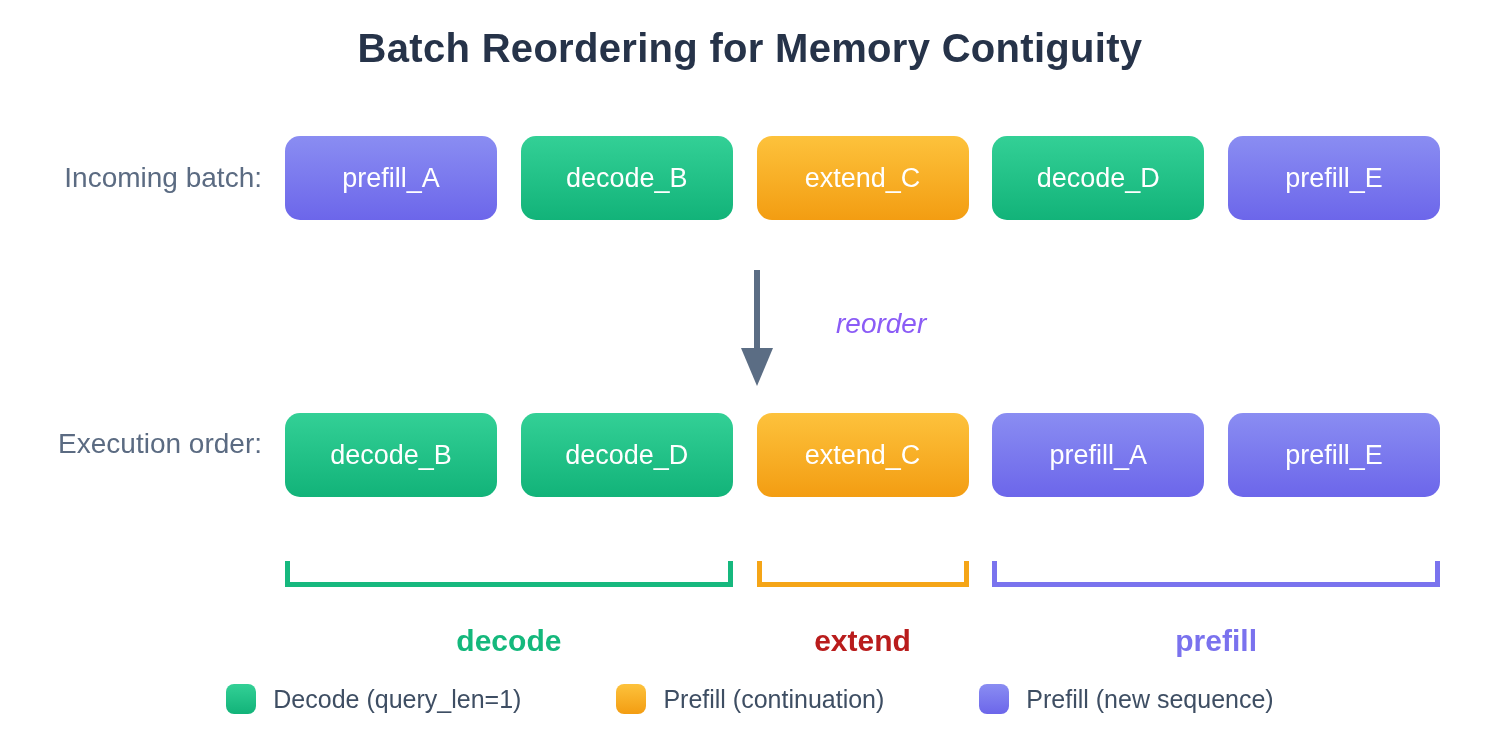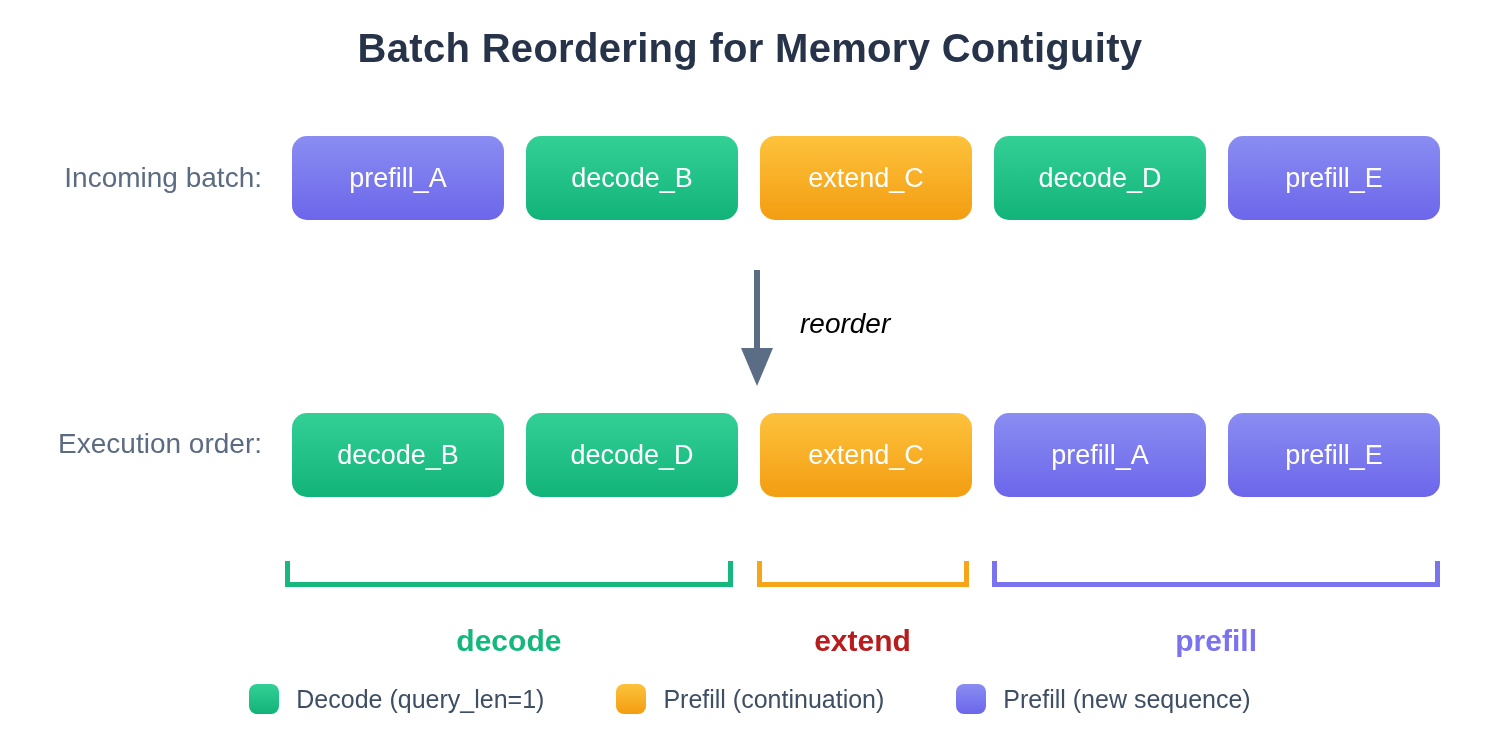--- a/index.html
+++ b/index.html
@@ -50,38 +50,37 @@
   .boxes-row.execution { top: 413px; }
   .batch-box {
     width: 212px;
     height: 84px;
     border-radius: 15px;
     display: flex;
     align-items: center;
     justify-content: center;
     color: #ffffff;
     font-size: 27px;
-    margin-left: 7px;
   }
   .batch-box.prefill { background: linear-gradient(180deg, #8a8df2 0%, #6c66ea 100%); }
   .batch-box.decode  { background: linear-gradient(180deg, #33d096 0%, #12b379 100%); }
   .batch-box.extend  { background: linear-gradient(180deg, #fdc23c 0%, #f39d12 100%); }
 
   .arrow-svg {
     position: absolute;
     left: 731px;
     top: 266px;
   }
   .reorder-label {
     position: absolute;
-    left: 800px;
+    left: 836px;
     top: 308px;
     font-size: 28px;
     font-style: italic;
-    color: #000000;
+    color: #8b5cf6;
   }
 
   .brackets-row {
     position: absolute;
     left: 285px;
     top: 561px;
     width: 1155px;
     height: 26px;
   }
   .bracket {
@@ -115,21 +114,21 @@
   .group-label.prefill { left: 707.25px; width: 447.75px; color: #7a72ee; }
 
   .legend {
     position: absolute;
     top: 684px;
     left: 0;
     width: 1500px;
     display: flex;
     justify-content: center;
     align-items: center;
-    gap: 72px;
+    gap: 95px;
   }
   .legend-item {
     display: flex;
     align-items: center;
     gap: 17px;
   }
   .legend-swatch {
     width: 30px;
     height: 30px;
     border-radius: 8px;

